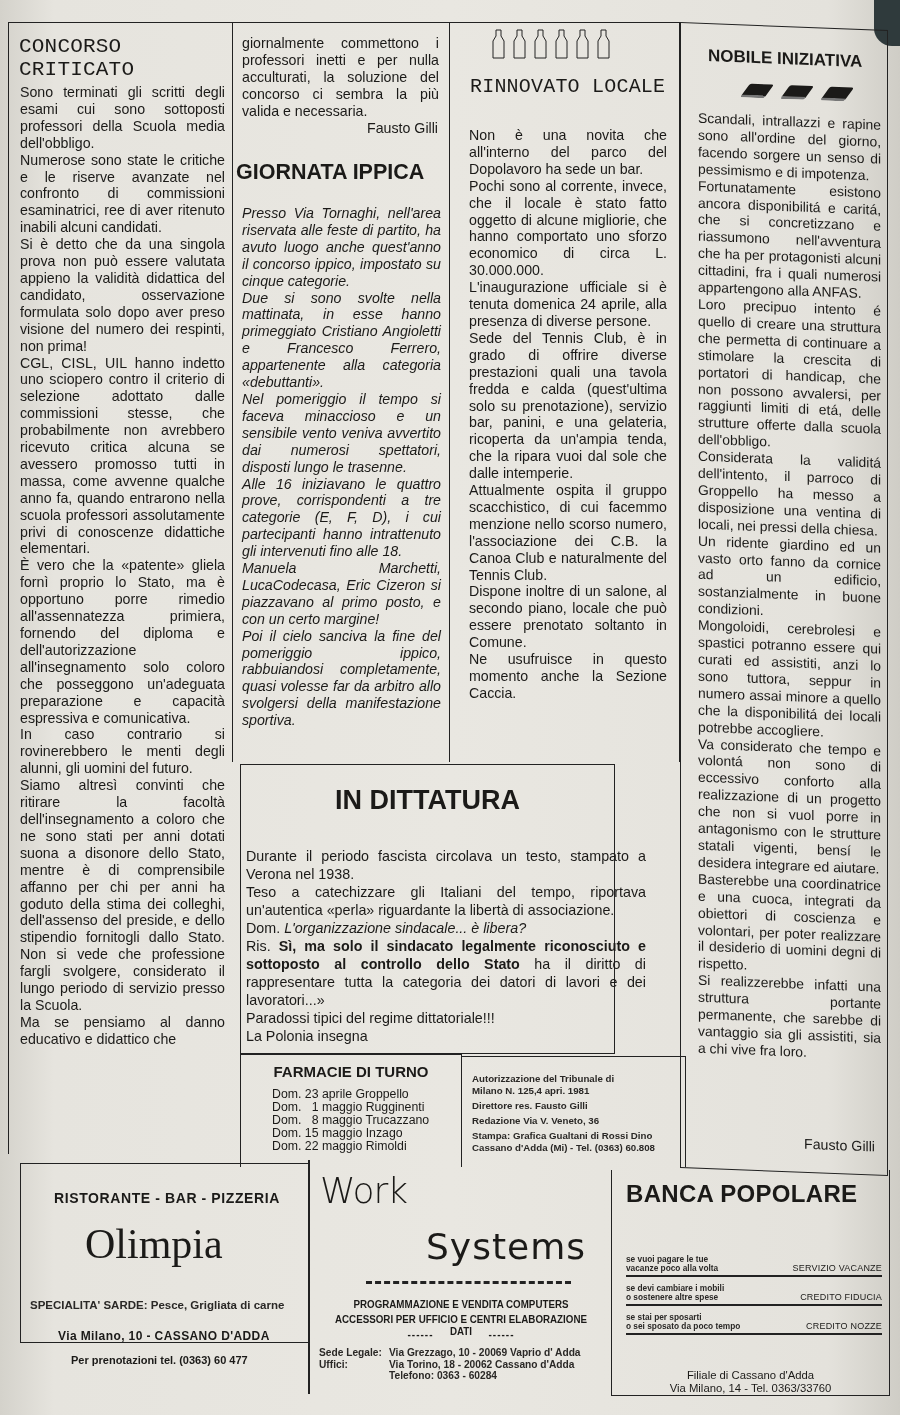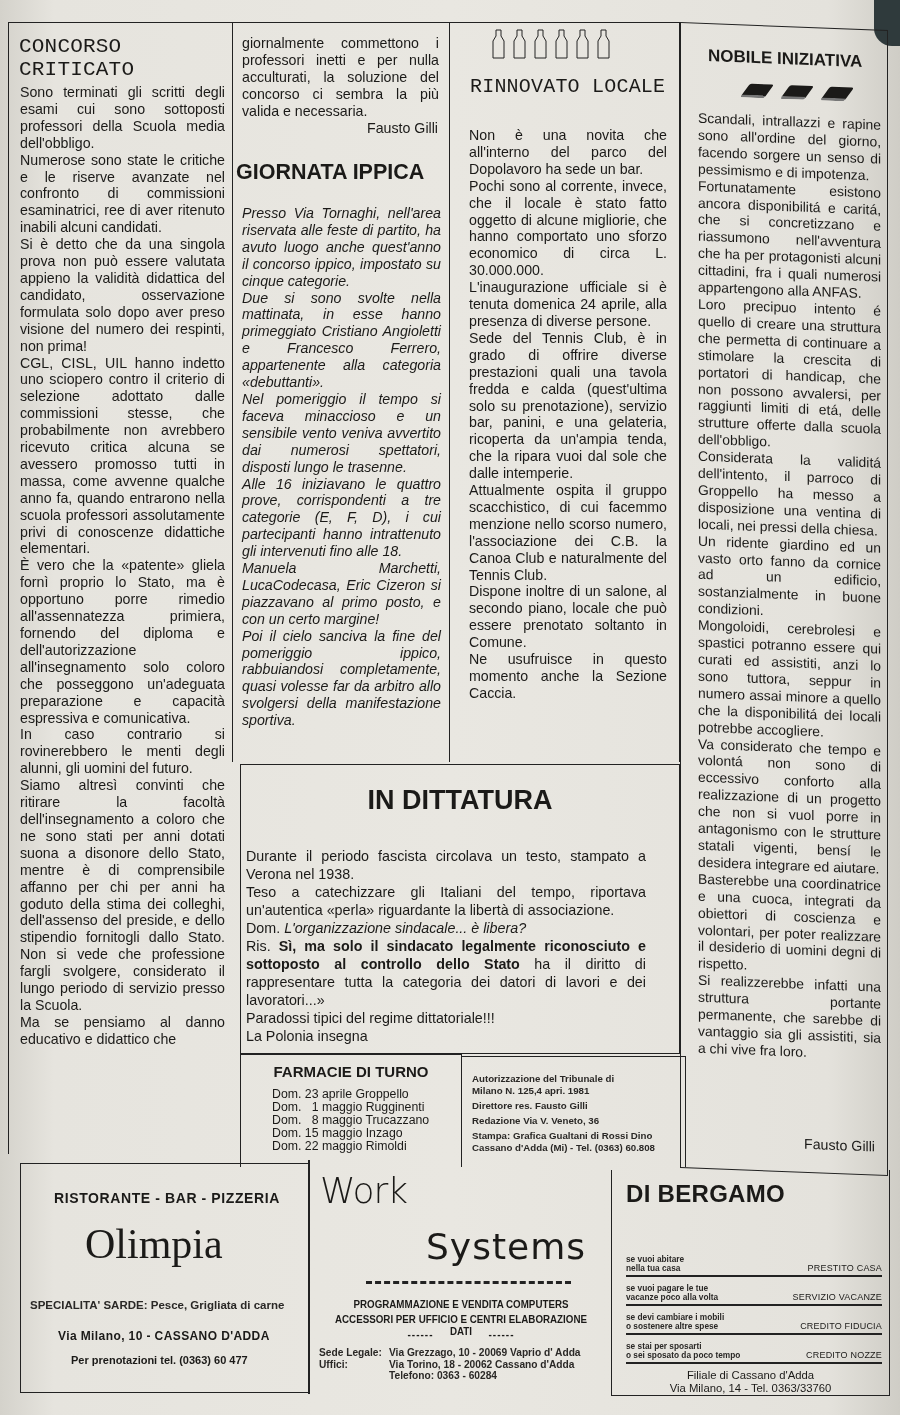--- a/index.html
+++ b/index.html
@@ -48,39 +48,39 @@
 
   
   #col4 { left: 680px; top: 22px; width: 208px; height: 1146px; border-left: 1.5px solid #222; border-top: 1.5px solid #222; border-right: 1.5px solid #222; border-bottom: 1.5px solid #222; transform: skewY(2.2deg); transform-origin: left top; }
   #col4 .title { position: absolute; left: 27px; top: 22px; font-size: 17px; font-weight: bold; }
   #col4 .books { position: absolute; left: 64px; top: 58px; display: flex; gap: 16px; }
   .book { width: 24px; height: 14px; background: #1b1a18; transform: skewX(-35deg); border-radius: 2px; border-bottom: 3px solid #777; }
   #col4 .col-text { position: absolute; left: 17px; top: 86px; width: 183px; font-size: 13.9px; line-height: 16.9px; }
   #col4 .sig { position: absolute; right: 12px; top: 1108px; }
 
   
-  #dittatura { left: 240px; top: 764px; width: 440px; height: 290px; }
+  #dittatura { left: 240px; top: 764px; width: 375px; height: 290px; }
   #dittatura .title { position: absolute; left: 0; right: 0; top: 20px; text-align: center; font-size: 27px; font-weight: bold; }
   #dittatura .col-text { position: absolute; left: 5px; top: 82px; width: 400px; font-size: 14.3px; line-height: 18px; }
   #dittatura em { font-style: italic; }
   #dittatura strong { font-weight: bold; }
 
   
   #farmacie { left: 240px; top: 1054px; width: 222px; height: 113px; border-top: 1.5px solid #222; border-left: 1.5px solid #222; border-right: 1.5px solid #222; border-bottom: none; }
   #farmacie .title { position: absolute; left: 0; right: 0; top: 8px; text-align: center; font-weight: bold; font-size: 15px; }
   #farmacie .list { position: absolute; left: 31px; top: 33px; font-size: 12.3px; line-height: 13px; }
   #farmacie .list .row { white-space: pre; }
 
   
   #colophon { left: 462px; top: 1056px; width: 224px; height: 111px; border-left: none; border-bottom: none; }
   #colophon .lines { position: absolute; left: 10px; top: 16px; font-size: 9.7px; line-height: 12px; font-weight: bold; color: #2a2826; }
   #colophon .lines .gap { height: 3px; }
 
   
-  #olimpia { left: 20px; top: 1163px; width: 288px; height: 230px; border-top: 1.5px solid #222; border-left: 1.5px solid #222; border-right: none; border-bottom: 1.5px solid #222; }
+  #olimpia { left: 20px; top: 1163px; width: 288px; height: 180px; border-top: 1.5px solid #222; border-left: 1.5px solid #222; border-right: none; border-bottom: 1.5px solid #222; }
   #olimpia .l1 { position: absolute; left: 33px; top: 26px; font-weight: bold; font-size: 14px; letter-spacing: 0.6px; }
   #olimpia .name { position: absolute; left: 64px; top: 56px; font-family: "Liberation Serif", serif; font-size: 42px; }
   #olimpia .l3 { position: absolute; left: 9px; top: 135px; font-weight: bold; font-size: 11.5px; color: #2a2826; }
   #olimpia .l4 { position: absolute; left: 37px; top: 165px; font-weight: bold; font-size: 12px; letter-spacing: 0.4px; }
   #olimpia .l5 { position: absolute; left: 50px; top: 190px; font-weight: bold; font-size: 11px; }
 
   #worksys { left: 314px; top: 1164px; width: 294px; height: 227px; }
   #worksys .logo1 { position: absolute; left: 6px; top: 6px; font-size: 36px; font-family: "DejaVu Sans", sans-serif; font-weight: 300; letter-spacing: -1px; }
   #worksys .logo2 { position: absolute; left: 112px; top: 62px; font-size: 36px; font-family: "DejaVu Sans", sans-serif; letter-spacing: 1px; }
   #worksys .dashes { position: absolute; left: 52px; top: 117px; width: 205px; border-top: 3px dashed #222; }
@@ -256,30 +256,23 @@
         </div>
       <div class="r">
           <span class="k"></span>
           <span>Telefono: 0363 - 60284</span>
         </div>
     </div>
   </div>
 
   <div class="box" id="banca">
     <div class="title">
-      <div>DI BERGAMO</div>
+      <div>BANCA POPOLARE</div>
     </div>
     <div class="rows">
-      <div class="row">
-        <div class="left">
-            <div>se vuoi abitare</div>
-            <div>nella tua casa</div>
-          </div>
-        <div class="right">PRESTITO CASA</div>
-      </div>
       <div class="row">
         <div class="left">
             <div>se vuoi pagare le tue</div>
             <div>vacanze poco alla volta</div>
           </div>
         <div class="right">SERVIZIO VACANZE</div>
       </div>
       <div class="row">
         <div class="left">
             <div>se devi cambiare i mobili</div>

